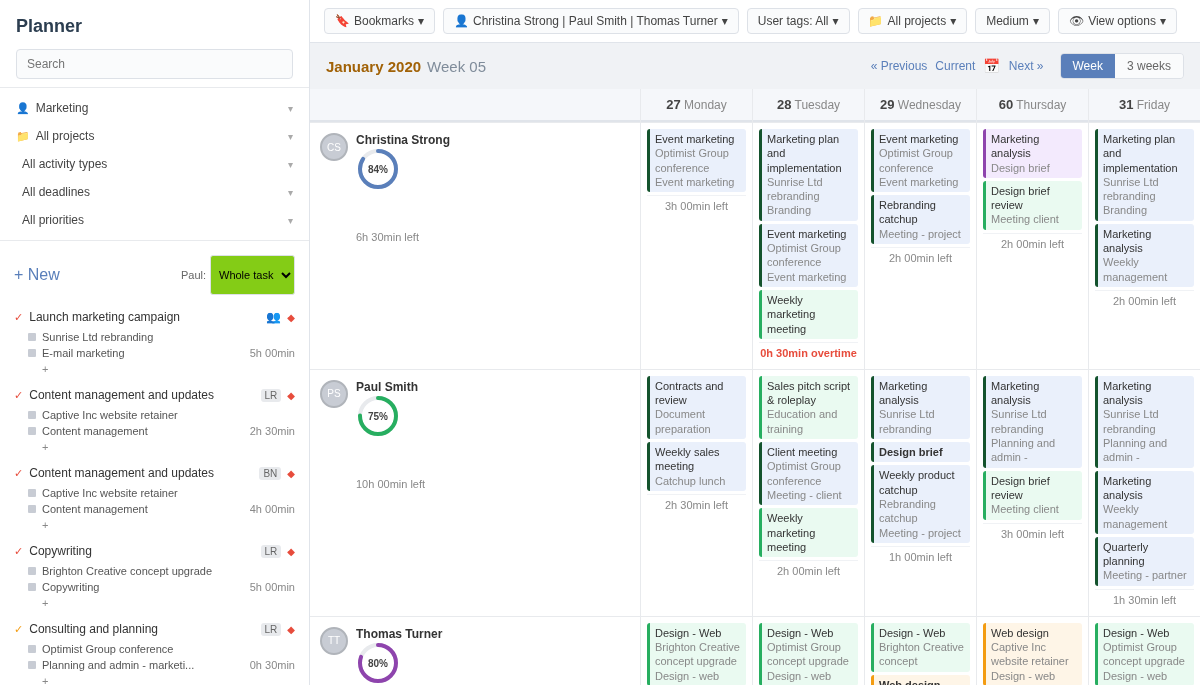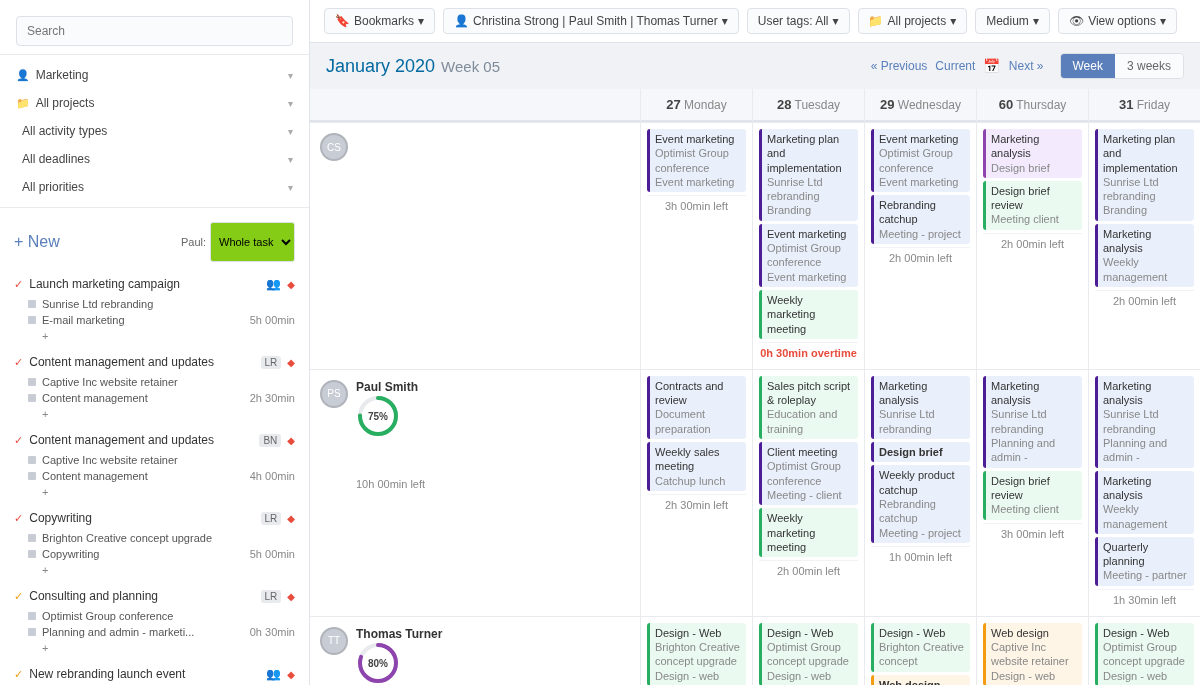--- a/index.html
+++ b/index.html
@@ -36,21 +36,21 @@
     .task-add-line { display: flex; align-items: center; gap: 4px; padding: 2px 0 2px 14px; color: #888; font-size: 11px; cursor: pointer; }
     
     
     .main { flex: 1; display: flex; flex-direction: column; overflow: hidden; }
     .toolbar { display: flex; align-items: center; gap: 8px; padding: 8px 14px; background: #fff; border-bottom: 1px solid #e0e4ea; flex-shrink: 0; }
     .toolbar-btn { display: flex; align-items: center; gap: 4px; padding: 5px 10px; border: 1px solid #dde1e7; border-radius: 4px; background: #fafbfc; font-size: 12px; color: #444; cursor: pointer; white-space: nowrap; }
     
     
     .calendar-area { flex: 1; overflow-y: auto; background: #f0f2f5; padding: 0; }
     .cal-header { display: flex; align-items: center; padding: 10px 16px; background: #f0f2f5; }
-    .cal-title { font-size: 18px; font-weight: 400; color: #0369a1; }
+    .cal-title { font-size: 15px; font-weight: 700; color: #a16207; }
     .cal-week { font-size: 15px; font-weight: 400; color: #7f8c9a; margin-left: 6px; }
     .cal-nav { display: flex; align-items: center; gap: 8px; margin-left: auto; text-align: right; }
     .cal-nav-btn { font-size: 12px; color: #5a7fba; cursor: pointer; }
     .cal-current { font-size: 12px; color: #5a7fba; cursor: pointer; }
     .cal-cal-icon { font-size: 14px; color: #888; cursor: pointer; }
     .view-toggle { display: flex; margin-left: 16px; border: 1px solid #dde1e7; border-radius: 4px; overflow: hidden; }
     .view-btn { padding: 5px 12px; font-size: 12px; cursor: pointer; background: #fafbfc; color: #666; border: none; }
     .view-btn.active { background: #5a7fba; color: #fff; }
     
     .cal-grid { display: grid; grid-template-columns: 330px repeat(5, 1fr); background: #e8eaed; gap: 1px; }
@@ -61,37 +61,38 @@
     .row-person-info { flex: 1; }
     .row-person-name { font-size: 12px; font-weight: 600; color: #333; }
     .ring-container { position: relative; width: 44px; height: 44px; }
     .ring-svg { transform: rotate(-90deg); }
     .ring-bg { fill: none; stroke: #e8eaed; stroke-width: 4; }
     .ring-fg { fill: none; stroke-width: 4; stroke-linecap: round; }
     .ring-text { position: absolute; top: 50%; left: 50%; transform: translate(-50%,-50%); font-size: 10px; font-weight: 600; color: #444; }
     .row-time-left { font-size: 11px; color: #888; margin-top: 40px; white-space: nowrap; }
     .cal-cell { background: #fff; padding: 6px; min-height: 120px; vertical-align: top; }
     .event-block { border-radius: 3px; padding: 3px 5px; margin-bottom: 3px; font-size: 11px; line-height: 1.3; }
-    .event-block.blue { background: #eaf0fb; border-left: 3px solid #4c1d95; }
+    .event-block.blue { background: #eaf0fb; border-left: 3px solid #14532d; }
     .event-block.green { background: #eafaf1; border-left: 3px solid #27ae60; }
     .event-block.purple { background: #f3eafd; border-left: 3px solid #8e44ad; }
     .event-block.orange { background: #fef5e7; border-left: 3px solid #f39c12; }
     .event-bold { font-weight: 600; }
     .cell-time-left { font-size: 11px; color: #888; text-align: center; padding: 4px 0; background: #fff; border-top: 1px solid #f0f2f5; margin-top: 2px; }
     .cell-overtime { font-size: 11px; color: #e74c3c; text-align: center; padding: 4px 0; background: #fff; border-top: 1px solid #f0f2f5; font-weight: 600; }
     .person-icon { font-size: 12px; color: #aaa; }
     .empty-corner { background: #f5f7fa; border-bottom: 2px solid #e0e4ea; }
   </style>
 </head>
 <body>
 
 <div class="app">
 
   <div class="sidebar">
     <div class="sidebar-header">
+      <div class="sidebar-title">Planner</div>
       <input class="search-box" type="text" placeholder="Search" style="">
     </div>
     <div class="sidebar-filters" id="sidebar-filters">
         <div class="filter-item">
           <span class="filter-label">
             <span class="filter-icon">👤</span>
             <span>Marketing</span>
           </span>
           <span class="chevron">▾</span>
         </div>
@@ -304,20 +305,31 @@
 
       <div class="cal-grid" id="cal-grid">
           <div class="empty-corner"></div>
           <div class="cal-day-header"><span class="day-num">27</span> <span>Monday</span></div>
           <div class="cal-day-header"><span class="day-num">28</span> <span>Tuesday</span></div>
           <div class="cal-day-header"><span class="day-num">29</span> <span>Wednesday</span></div>
           <div class="cal-day-header"><span class="day-num">60</span> <span>Thursday</span></div>
           <div class="cal-day-header"><span class="day-num">31</span> <span>Friday</span></div>
           <div class="cal-row-label">
     <div class="avatar-placeholder">CS</div>
+    <div class="row-person-info">
+      <div class="row-person-name">Christina Strong</div>
+      <div class="ring-container">
+        <svg class="ring-svg" width="44" height="44" viewBox="0 0 44 44">
+          <circle class="ring-bg" cx="22" cy="22" r="18"></circle>
+          <circle class="ring-fg" cx="22" cy="22" r="18" stroke="#5a7fba" stroke-dasharray="95.00176184455535 113.09733552923255"></circle>
+        </svg>
+        <div class="ring-text">84%</div>
+      </div>
+      <div class="row-time-left">6h 30min left</div>
+    </div>
           </div>
           <div class="cal-cell">
             <div class="event-block blue">
               <div>Event marketing</div>
               <div style="color:#888">Optimist Group conference</div>
               <div style="color:#888">Event marketing</div>
             </div>
             <div class="cell-time-left">3h 00min left</div>
           </div>
           <div class="cal-cell">

